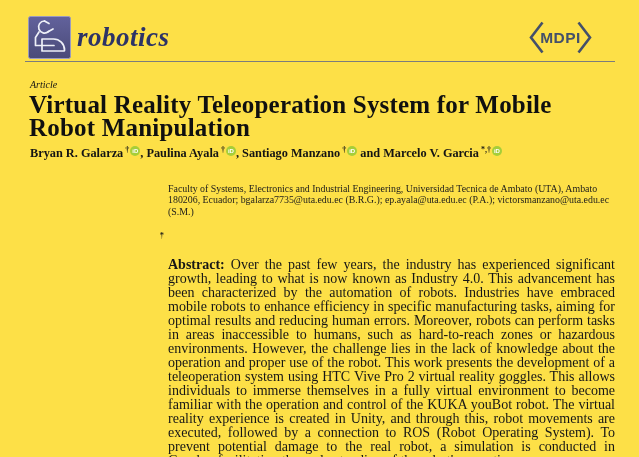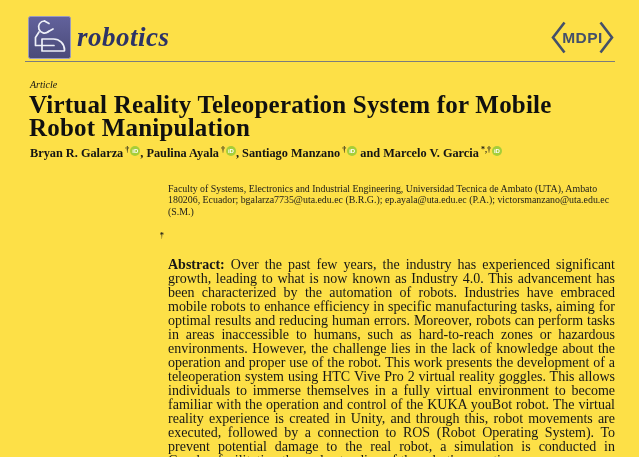--- a/index.html
+++ b/index.html
@@ -19,21 +19,21 @@
     width: 43px; height: 43px;
   }
   .journal-name {
     position: absolute; left: 77px; top: 16px; height: 43px;
     display: flex; align-items: center;
     font-family: "Liberation Serif", serif;
     font-style: italic; font-weight: bold;
     font-size: 27px; color: #2d3366;
     letter-spacing: 0.5px;
   }
-  .mdpi-logo { position: absolute; left: 550px; top: 20px; width: 65px; height: 35px; }
+  .mdpi-logo { position: absolute; left: 528px; top: 20px; width: 65px; height: 35px; }
   .header-rule {
     position: absolute; left: 25px; top: 61px; width: 590px; height: 1px;
     background: #7c7c7c;
   }
   
   .article-label {
     position: absolute; left: 30px; top: 79px;
     font-style: italic; font-size: 10px; color: #141414;
   }
   .paper-title {

